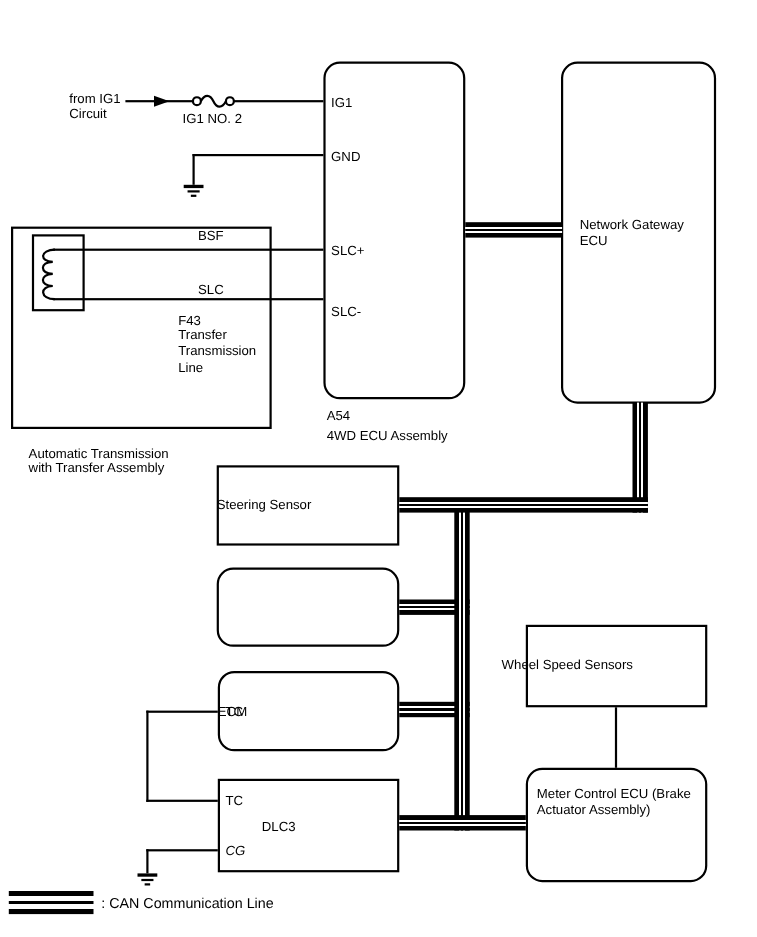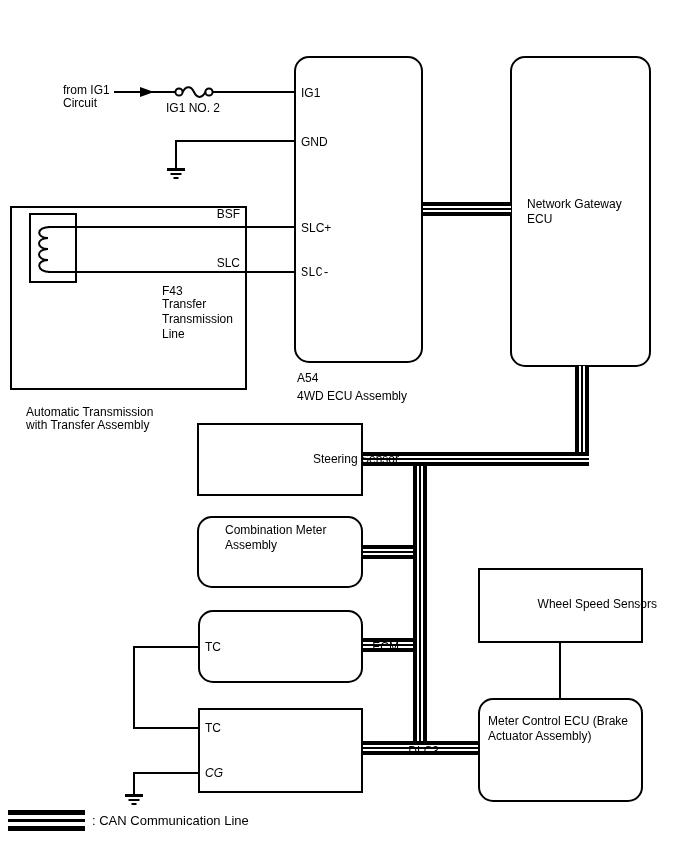--- a/index.html
+++ b/index.html
@@ -10,22 +10,22 @@
   }
   .box{position:absolute;border:2px solid #000;background:#fff;box-sizing:border-box;}
   .rounded{border-radius:15px;}
   .wire{position:absolute;background:#000;}
   .can-h{position:absolute;height:14px;
     background:linear-gradient(to bottom,#000 0 4px,#fff 4px 6px,#000 6px 8px,#fff 8px 10px,#000 10px 14px);}
   .can-v{position:absolute;width:14px;
     background:linear-gradient(to right,#000 0 4px,#fff 4px 6px,#000 6px 8px,#fff 8px 10px,#000 10px 14px);}
   .txt{position:absolute;line-height:15px;white-space:nowrap;}
   .lh13{line-height:13px;}
-  .ctr{text-align:right;white-space:normal;margin-left:36px;}
-  .rt{text-align:right;}
+  .ctr{text-align:left;white-space:normal;}
+  .rt{text-align:left;}
   .arrow-head{position:absolute;width:0;height:0;
     border-left:14px solid #000;border-top:5px solid transparent;border-bottom:5px solid transparent;}
   .gnd{position:absolute;}
   .gnd .b{position:absolute;left:50%;transform:translateX(-50%);background:#000;height:3px;}
   .gnd .b1{top:0;width:18px;}
   .gnd .b2{top:5px;width:11px;height:2px;}
   .gnd .b3{top:9px;width:5px;height:2px;}
   .legend-sym{position:absolute;left:8px;top:810px;width:77px;height:21px;
     background:linear-gradient(to bottom,#000 0 4.5px,#fff 4.5px 9px,#000 9px 11.5px,#fff 11.5px 16.5px,#000 16.5px 21px);}
   svg{position:absolute;overflow:visible;}
@@ -104,21 +104,21 @@
 
   <div class="txt lh13" style="left:63px;top:84px;">
     <div>from IG1</div>
     <div>Circuit</div>
   </div>
   <div class="txt" style="left:166px;top:101px;">IG1 NO. 2</div>
 
   <div class="txt" style="left:301px;top:86px;">IG1</div>
   <div class="txt" style="left:301px;top:135px;">GND</div>
   <div class="txt" style="left:301px;top:221px;">SLC+</div>
-  <div class="txt" style="left:301px;top:266px;font-family:Liberation Mono, monospace;">SLC-</div>
+  <div class="txt" style="left:301px;top:276px;">SLC-</div>
 
   <div class="txt" style="left:297px;top:371px;">A54</div>
   <div class="txt" style="left:297px;top:389px;">4WD ECU Assembly</div>
 
   <div class="txt" style="left:527px;top:197px;">
     <div>Network Gateway</div>
     <div>ECU</div>
   </div>
 
   <div class="txt rt" style="left:180px;top:207px;width:60px;">BSF</div>
@@ -130,24 +130,20 @@
     <div>Transmission</div>
     <div>Line</div>
   </div>
   <div class="txt lh13" style="left:26px;top:406px;">
     <div>Automatic Transmission</div>
     <div>with Transfer Assembly</div>
   </div>
 
   <div class="txt ctr" style="left:197px;top:452px;width:166px;">Steering Sensor</div>
 
-  <div class="txt" style="left:225px;top:523px;">
-    <div>Combination Meter</div>
-    <div>Assembly</div>
-  </div>
 
   <div class="txt" style="left:205px;top:640px;">TC</div>
   <div class="txt ctr" style="left:198px;top:640px;width:165px;">ECM</div>
 
   <div class="txt" style="left:205px;top:721px;">TC</div>
   <div class="txt ctr" style="left:198px;top:744px;width:165px;padding-left:40px;">DLC3</div>
   <div class="txt" style="left:205px;top:766px;font-style:italic;">CG</div>
 
   <div class="txt ctr" style="left:456px;top:597px;width:165px;">Wheel Speed Sensors</div>
 

